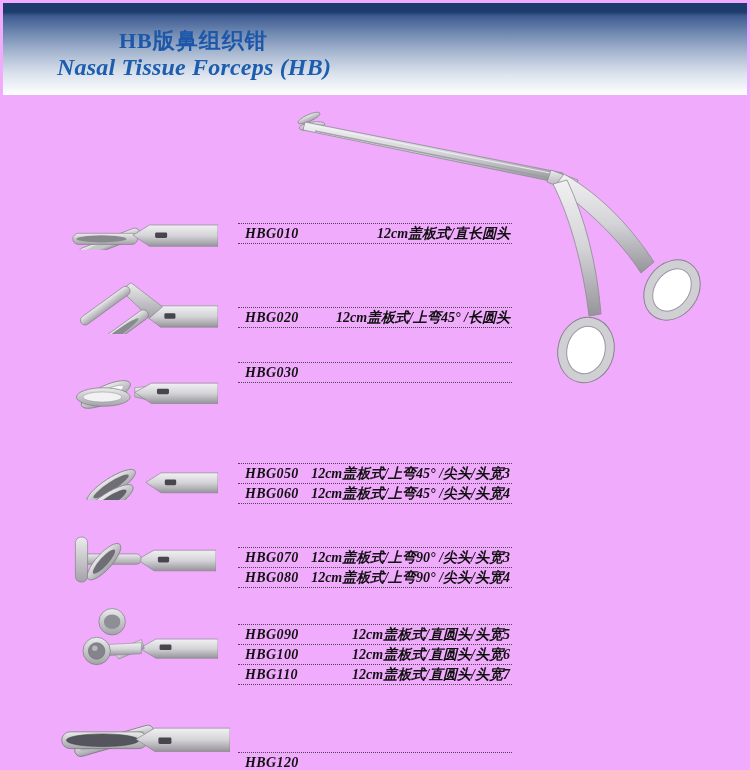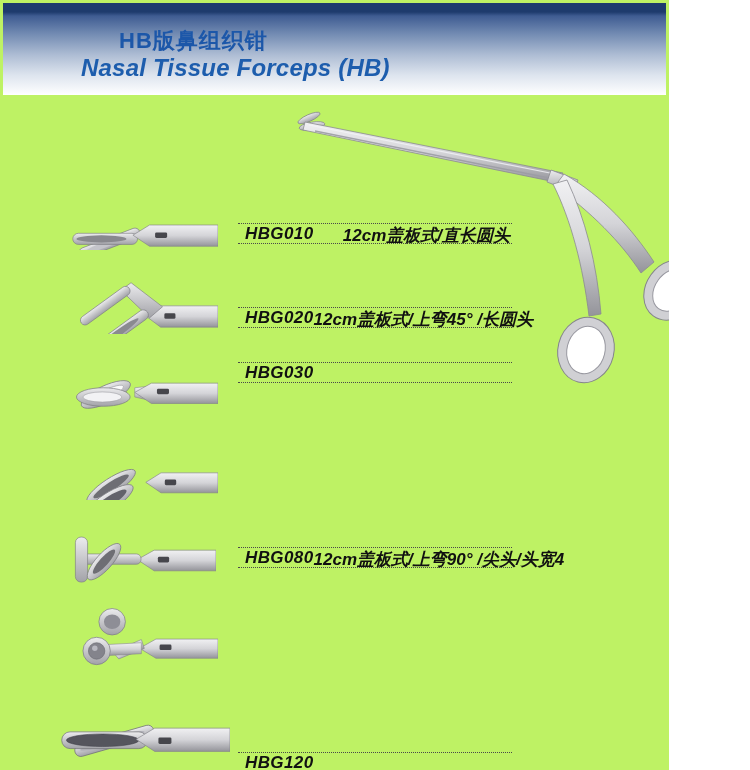--- a/index.html
+++ b/index.html
@@ -1,30 +1,30 @@
 <!DOCTYPE html>
 <html><head>
 <meta charset="utf-8">
 <style>
   html,body{margin:0;padding:0;background:#fff;}
-  .page{position:relative;width:669px;height:770px;background:#bef264;overflow:hidden;
-        font-family:Liberation Sans, sans-serif;}
+  .page{position:relative;width:750px;height:770px;background:#f0abfc;overflow:hidden;
+        font-family:Liberation Serif, serif;}
   
   .header-band{position:absolute;left:3px;right:3px;top:3px;height:92px;
     background:linear-gradient(180deg,#1e3b6d 0px,#1e3b6d 9px,#3f5c92 13px,
                #7089b1 30px,#aebdd4 52px,#dde4ee 72px,#ffffff 92px);}
   .title-zh{position:absolute;left:119px;top:26px;font-size:22px;font-weight:700;
     letter-spacing:1px;color:#1c57a9;}
   .title-en{position:absolute;left:57px;top:54px;font-size:24px;font-weight:700;
-    font-style:italic;color:#1d5dad;letter-spacing:.2px;margin-left:24px;}
+    font-style:italic;color:#1d5dad;letter-spacing:.2px;}
   
   .group{position:absolute;left:238px;width:274px;}
-  .prow{display:flex;justify-content:space-between;align-items:flex-start;height:19px;
+  .prow{display:flex;justify-content:space-between;align-items:center;height:19px;
     border-top:1px dotted #4a4a4a;
-    font-style:italic;font-weight:700;font-size:17px;color:#111;}
+    font-style:italic;font-weight:700;font-size:14px;color:#111;}
   .group .prow:last-child{border-bottom:1px dotted #4a4a4a;}
   .code{padding-left:7px;letter-spacing:.4px;white-space:nowrap;}
   .desc{padding-right:2px;white-space:nowrap;}
   .g1{top:223px}.g2{top:307px}.g3{top:362px}.g4{top:463px}.g5{top:547px}.g6{top:624px}.g7{top:752px}
   
   .photo{position:absolute;}
   .p-big{left:283px;top:108px;}
   .p1{left:70px;top:200px}.p2{left:70px;top:274px}.p3{left:70px;top:354px}
   .p4{left:66px;top:440px}.p5{left:66px;top:516px}.p6{left:72px;top:606px}.p7{left:58px;top:698px}
 </style>
@@ -188,28 +188,56 @@
       <span class="desc">12cm盖板式/上弯45° /长圆头</span>
     </div>
   </div>
 
   <div class="group g3">
     <div class="prow">
       <span class="code">HBG030</span>
     </div>
   </div>
 
+  <div class="group g4">
+    <div class="prow">
+      <span class="code">HBG050</span>
+      <span class="desc">12cm盖板式/上弯45° /尖头/头宽3</span>
+    </div>
+    <div class="prow">
+      <span class="code">HBG060</span>
+      <span class="desc">12cm盖板式/上弯45° /尖头/头宽4</span>
+    </div>
+  </div>
 
   <div class="group g5">
+    <div class="prow">
+      <span class="code">HBG070</span>
+      <span class="desc">12cm盖板式/上弯90° /尖头/头宽3</span>
+    </div>
     <div class="prow">
       <span class="code">HBG080</span>
       <span class="desc">12cm盖板式/上弯90° /尖头/头宽4</span>
     </div>
   </div>
 
+  <div class="group g6">
+    <div class="prow">
+      <span class="code">HBG090</span>
+      <span class="desc">12cm盖板式/直圆头/头宽5</span>
+    </div>
+    <div class="prow">
+      <span class="code">HBG100</span>
+      <span class="desc">12cm盖板式/直圆头/头宽6</span>
+    </div>
+    <div class="prow">
+      <span class="code">HBG110</span>
+      <span class="desc">12cm盖板式/直圆头/头宽7</span>
+    </div>
+  </div>
 
   <div class="group g7">
     <div class="prow">
       <span class="code">HBG120</span>
     </div>
   </div>
 
 </div>
 
 </body></html>

